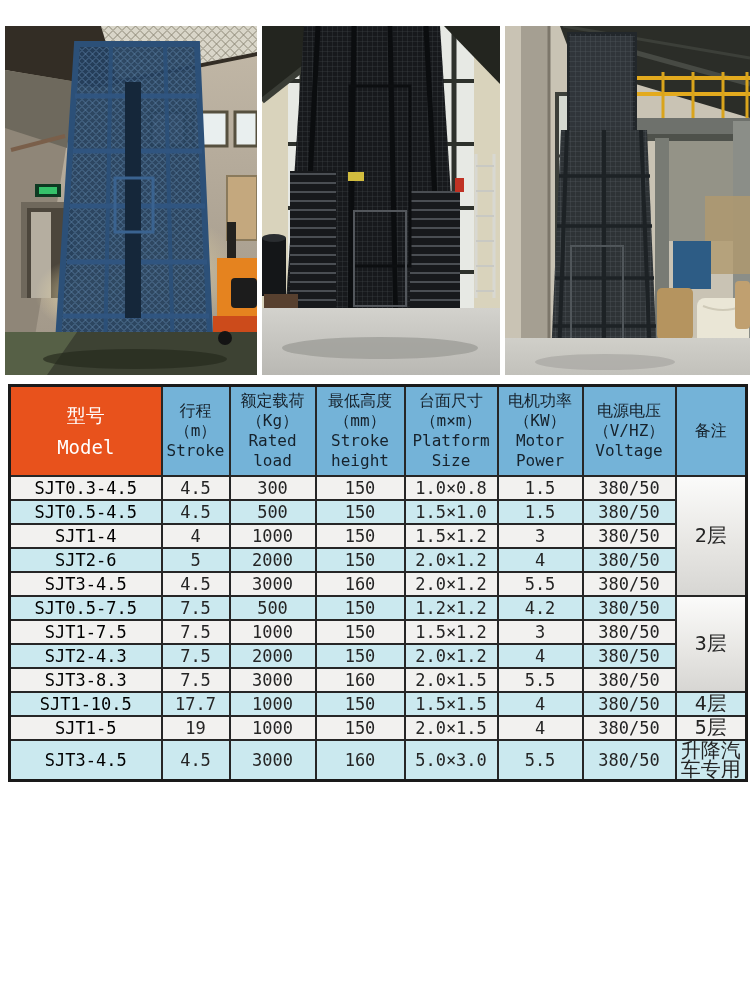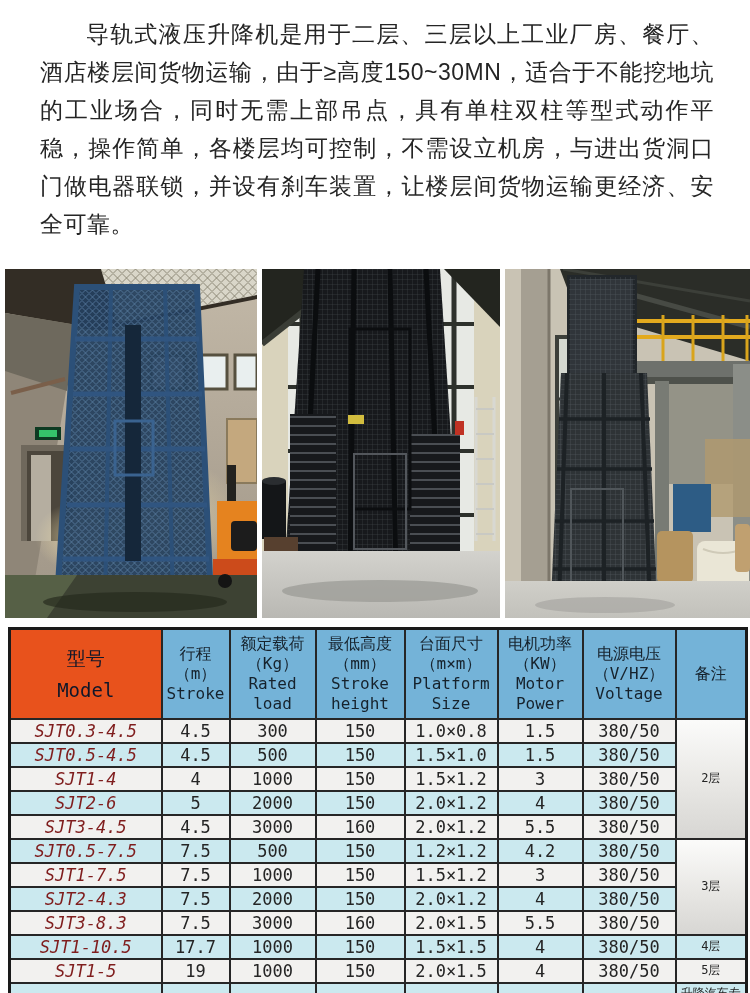--- a/index.html
+++ b/index.html
@@ -29,39 +29,38 @@
   }
   .spec-table th, .spec-table td {
     border:2px solid #262626; text-align:center; vertical-align:middle;
   }
   .spec-table thead tr { height:90px; }
   .spec-table th {
     background:#74b3d8; color:#16222c; font-weight:normal;
     font-size:16px; line-height:20px; white-space:pre-line; padding:2px 0;
   }
   .spec-table th.th-model {
-    background:#e8521c; color:#0f172a; font-size:19px; line-height:32px;
+    background:#e8521c; color:#ffffff; font-size:19px; line-height:32px;
   }
   .spec-table tbody tr { height:24px; }
   .spec-table tbody tr.row-tall { height:40px; }
   .spec-table td { font-size:17px; color:#252525; padding:0; }
   tr.row-light td { background:#f2f1ef; }
   tr.row-cyan  td { background:#cbe9ef; }
-  .spec-table td.model-cell { color:#7f1d1d;font-style:italic; }
-  .spec-table td.remark-cell { font-size:12px; color:#242424; line-height:19px; }
+  .spec-table td.model-cell { color:#000000; }
+  .spec-table td.remark-cell { font-size:20px; color:#242424; line-height:19px; }
   .spec-table tr td.remark-span {
     background:linear-gradient(180deg,#fbfbfa 0%,#e8e7e4 55%,#d7d6d3 100%);
   }
 </style>
 </head>
 <body>
 
 <div class="page">
 
-  <p class="intro">导轨式液压升降机是用于二层、三层以上工业厂房、餐厅、酒店楼层间货物运输，由于≥高度150~30MN，适合于不能挖地坑的工业场合，同时无需上部吊点，具有单柱双柱等型式动作平稳，操作简单，各楼层均可控制，不需设立机房，与进出货洞口门做电器联锁，并设有刹车装置，让楼层间货物运输更经济、安全可靠。</p>
 
   <div class="photos">
 
     <svg width="252" height="349" viewBox="0 0 252 349">
       <defs>
         <pattern id="m1" width="7" height="7" patternUnits="userSpaceOnUse">
           <path d="M0 3.5 L3.5 0 L7 3.5 L3.5 7 Z" fill="none" stroke="#5d82a8" stroke-width="0.7"></path>
         </pattern>
         <pattern id="m1c" width="9" height="9" patternUnits="userSpaceOnUse">
           <path d="M0 4.5 L4.5 0 L9 4.5 L4.5 9 Z" fill="none" stroke="#86816f" stroke-width="0.9"></path>

